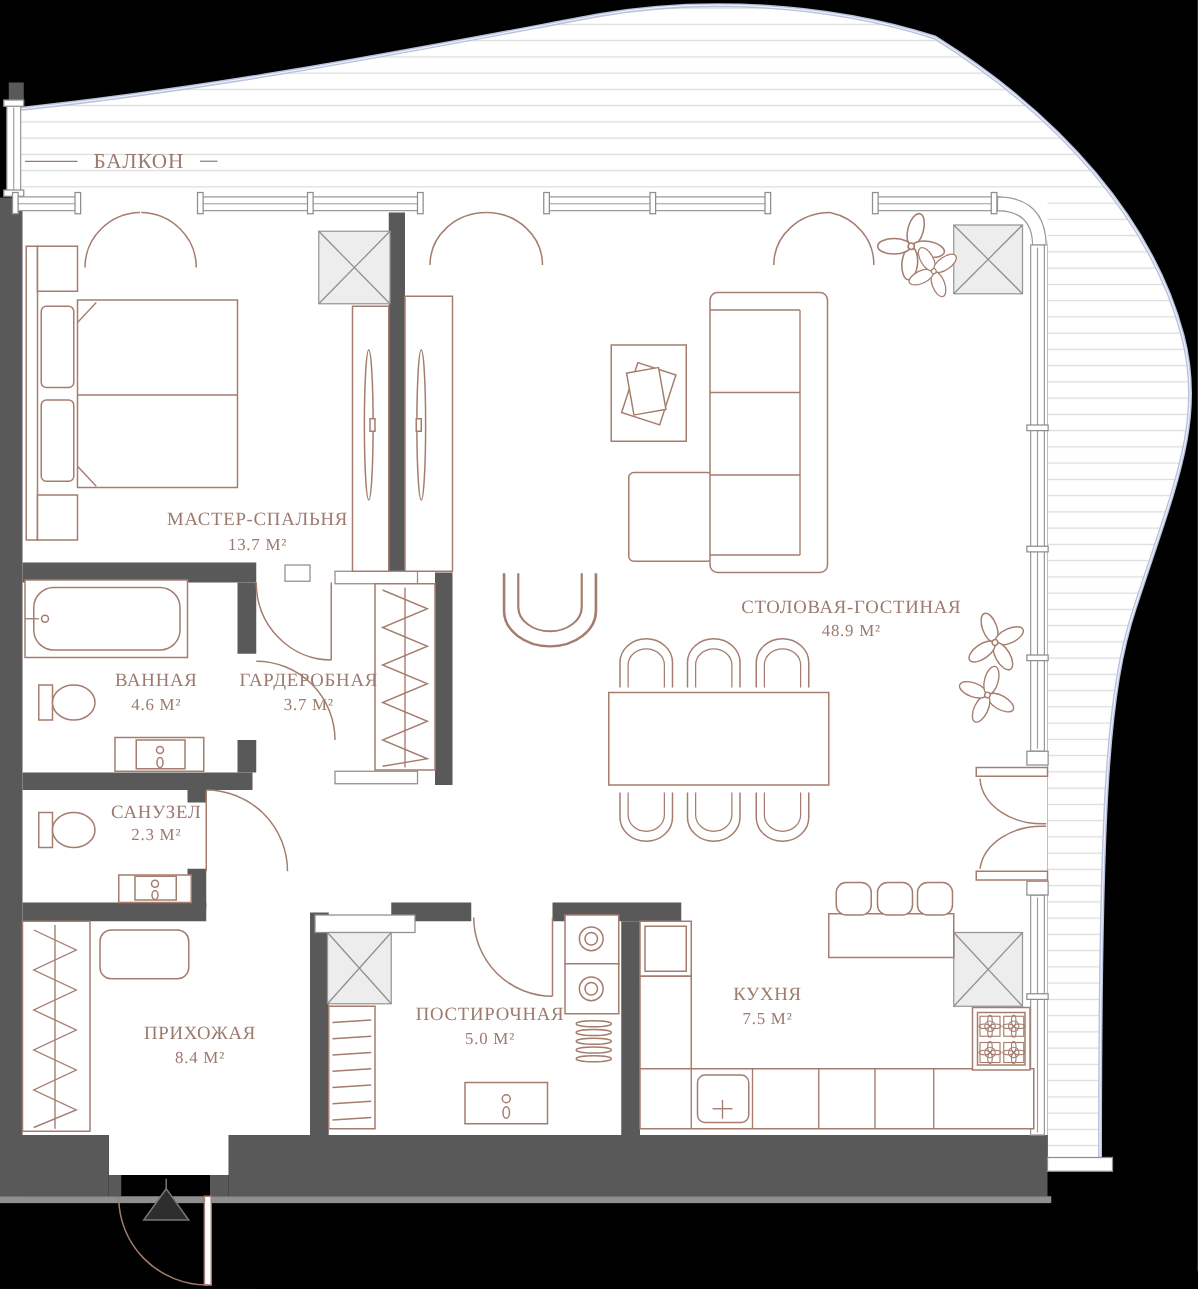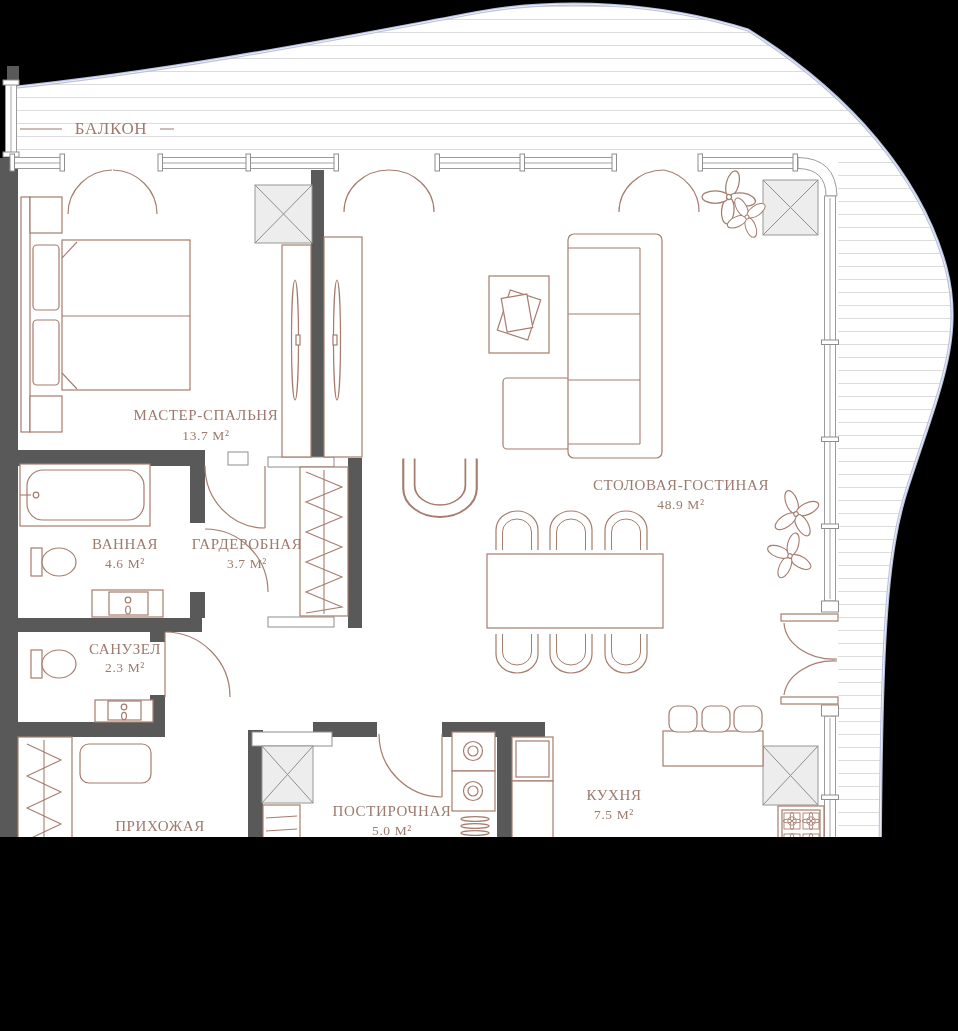--- a/index.html
+++ b/index.html
@@ -1,16 +1,16 @@
 <!DOCTYPE html>
 <html><head>
 <meta charset="utf-8">
 <style>
   html,body{margin:0;padding:0;background:#000;}
-  .stage{position:relative;width:958px;height:837px;background:#000;overflow:hidden;}
+  .stage{position:relative;width:958px;height:1031px;background:#000;overflow:hidden;}
   svg{display:block}
   .w{fill:#595959;}
   .cap{fill:#ffffff;stroke:#8e8e8e;stroke-width:1;}
   .win{fill:#ffffff;stroke:#9b9b9b;stroke-width:1;}
   .wl{stroke:#9b9b9b;stroke-width:.9;fill:none;}
   .f{fill:#ffffff;stroke:#a57d6e;stroke-width:1.2;}
   .fl{stroke:#a57d6e;stroke-width:1.1;fill:none;}
   .arc{stroke:#a57d6e;stroke-width:1.2;fill:none;}
   .sh{fill:#ededed;stroke:#979797;stroke-width:1;}
   .shx{stroke:#8f8f8f;stroke-width:1;fill:none;}

